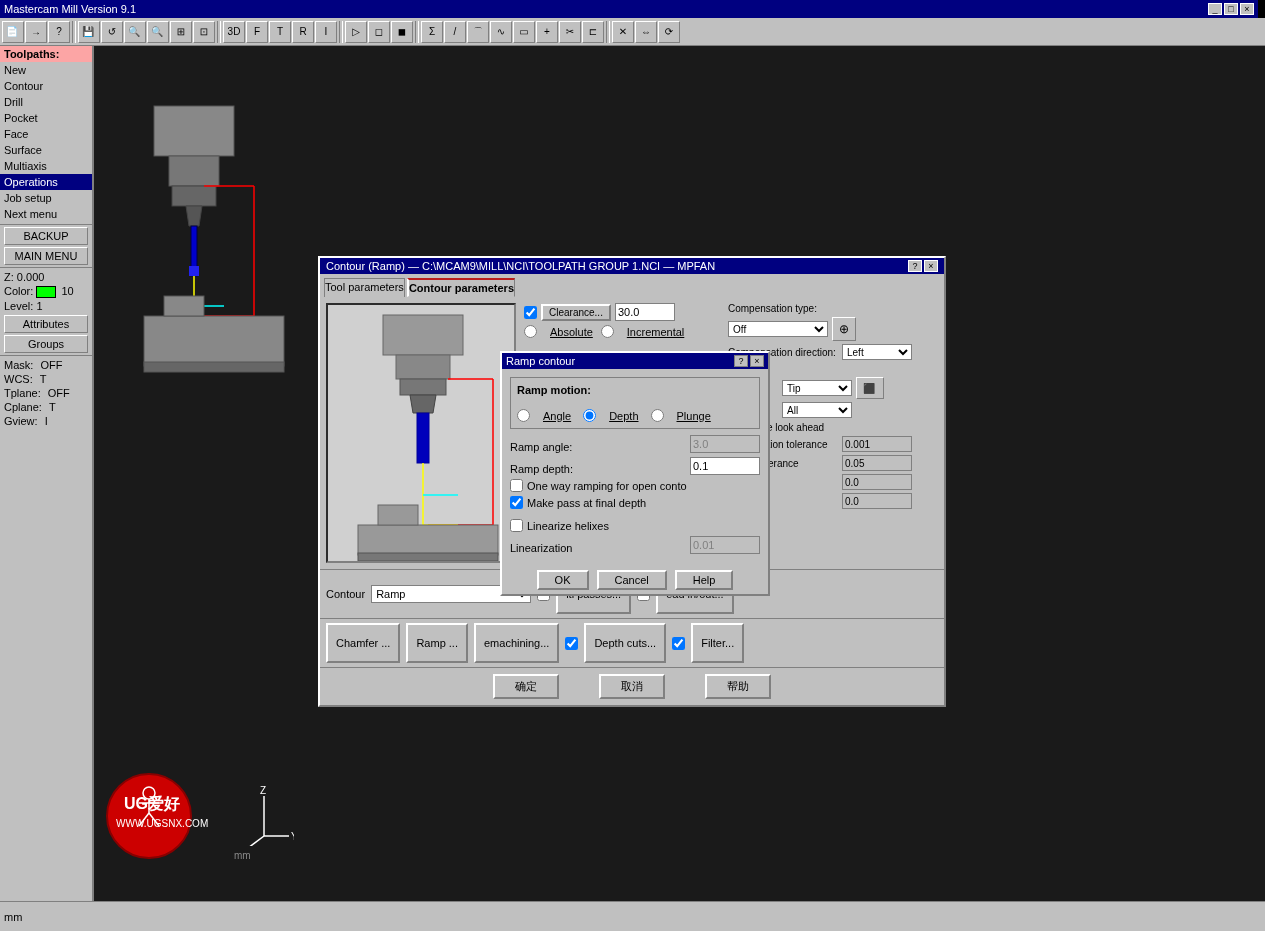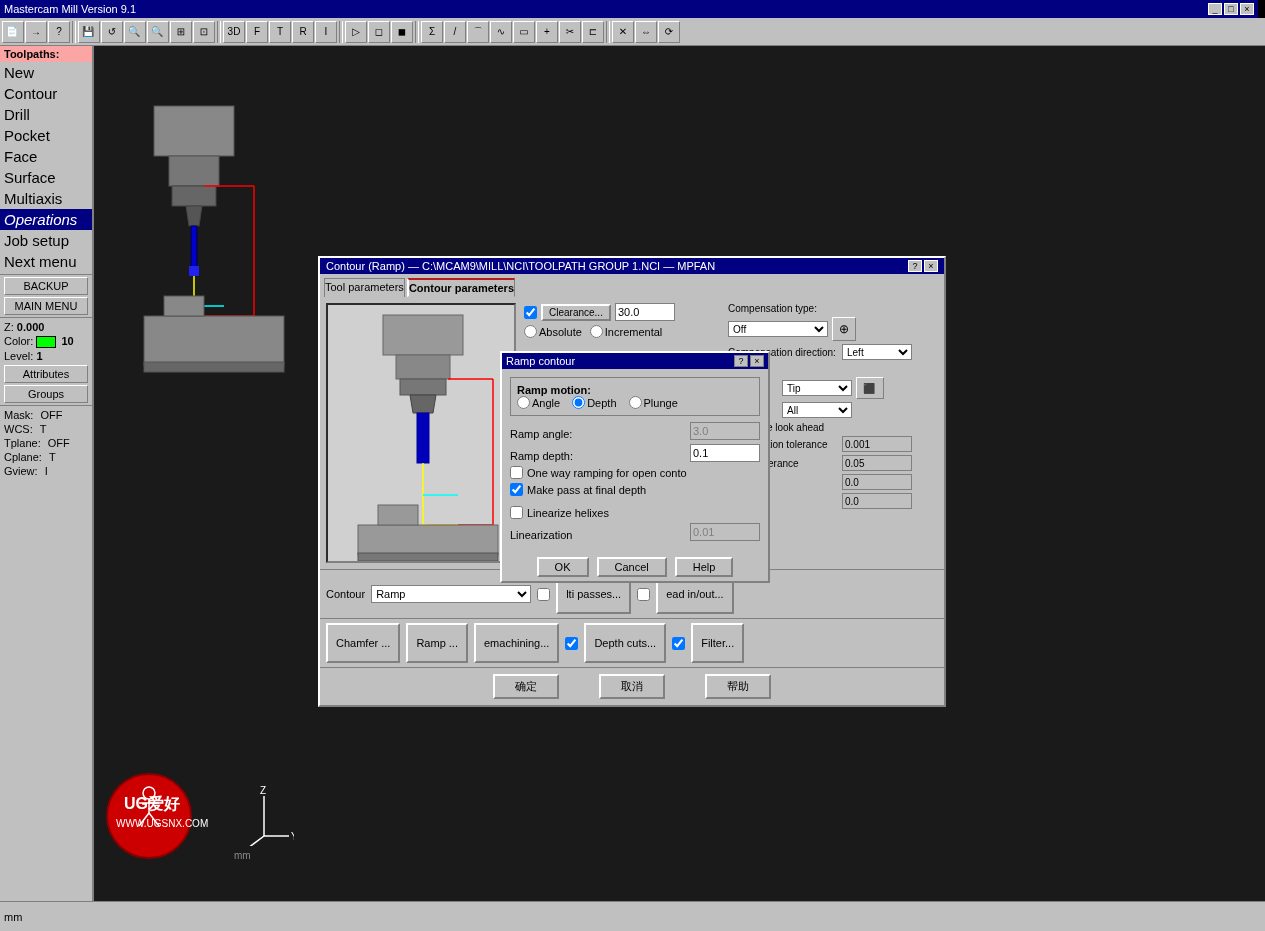--- a/index.html
+++ b/index.html
@@ -81,28 +81,27 @@
     .sidebar-section-title {
       background: #fca5a5;
       color: #000;
       font-weight: bold;
       padding: 2px 4px;
       font-size: 11px;
     }
     .sidebar-item {
       padding: 2px 4px;
       color: #000;
-      font-size: 15px;
+      font-size: 11px;
       cursor: pointer;
       white-space: nowrap;
     }
     .sidebar-item.active {
       background: #000080;
       color: #fff;
-      font-style: italic;
     }
     .sidebar-divider {
       height: 1px;
       background: #808080;
       margin: 2px 0;
     }
     .sidebar-btn {
       margin: 2px 4px;
       padding: 2px 4px;
       background: #c0c0c0;
@@ -116,21 +115,21 @@
     .sidebar-info {
       padding: 1px 4px;
       font-size: 11px;
       color: #000;
     }
     .sidebar-info-label {
       display: inline-block;
     }
     .sidebar-info-value {
       display: inline-block;
-      font-weight: bold;
+      font-weight: normal;
     }
     .sidebar-color-box {
       display: inline-block;
       width: 20px; height: 12px;
       background: #00ff00;
       border: 1px solid #000;
       vertical-align: middle;
     }
 
     
@@ -216,22 +215,23 @@
       background: #fff;
       font-size: 11px;
       padding: 0 2px;
     }
     .radio-group {
       display: flex;
       gap: 4px;
       align-items: center;
     }
     .radio-label {
-      display: flex; align-items: center; gap: 2px;
-      font-size: 11px;
+      display: flex; align-items: center; gap: 13px;
+      font-size: 11px;
+      text-decoration: underline;
     }
 
     
     .dialog-buttons {
       display: flex;
       justify-content: center;
       gap: 40px;
       padding: 6px;
       background: #c0c0c0;
       border-top: 1px solid #808080;
@@ -287,21 +287,21 @@
       padding: 8px;
     }
     .ramp-section {
       border: 1px solid #808080;
       padding: 6px;
       margin-bottom: 6px;
     }
     .ramp-section-title {
       font-size: 11px;
       font-weight: bold;
-      margin-bottom: 0;
+      margin-bottom: 13px;
     }
     .ramp-row {
       display: flex;
       align-items: flex-end;
       margin-bottom: 4px;
     }
     .ramp-label {
       font-size: 11px;
       flex: 1;
     }

